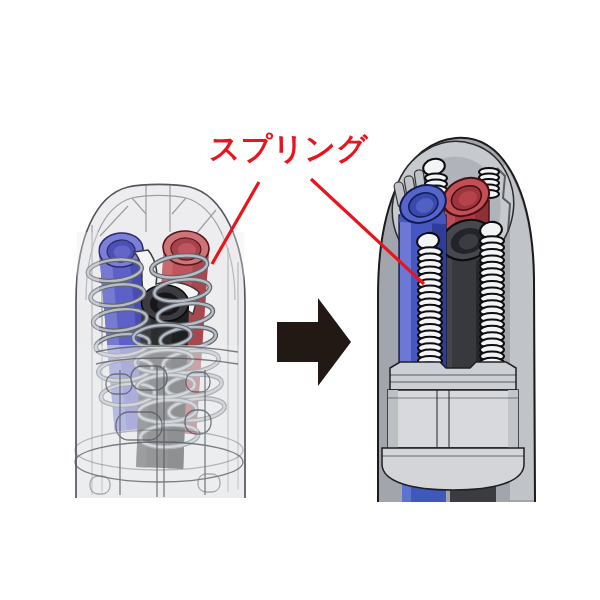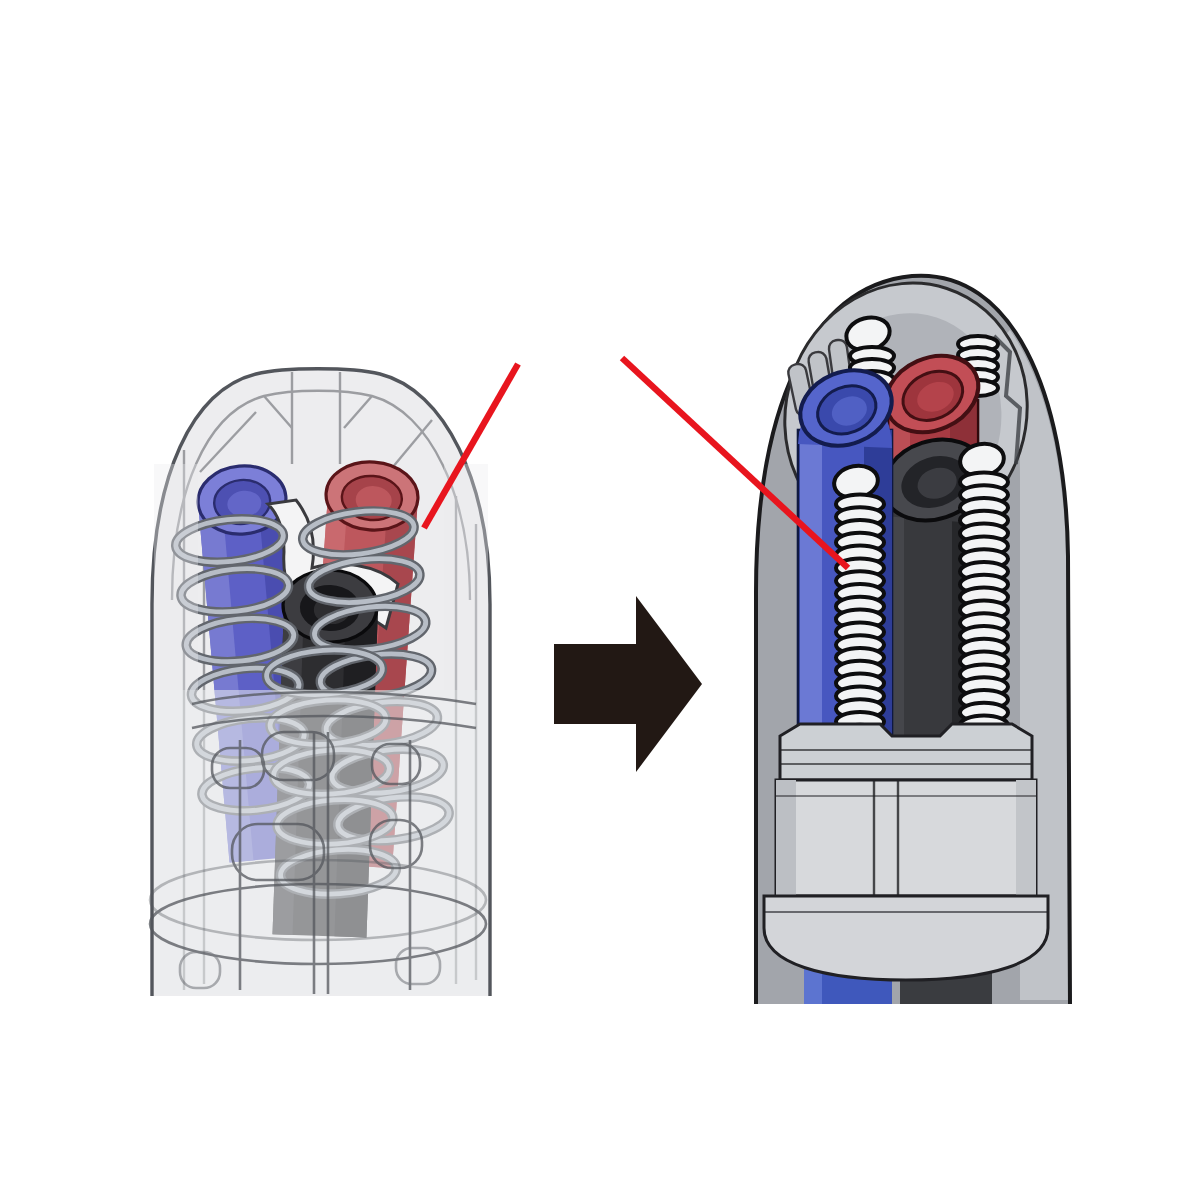--- a/index.html
+++ b/index.html
@@ -271,13 +271,14 @@
       <path d="M382,456 L524,456" stroke="#202024" stroke-width="1" opacity="0.6" fill="none"></path>
     </g>
   </g>
 
   <g>
     <line x1="259" y1="182" x2="212" y2="264" stroke="#e8151e" stroke-width="3.2"></line>
     <line x1="311" y1="179" x2="424" y2="284" stroke="#e8151e" stroke-width="3.2"></line>
   </g>
 </svg>
 
+<div class="label">スプリング</div>
 </div>
 
 </body></html>

